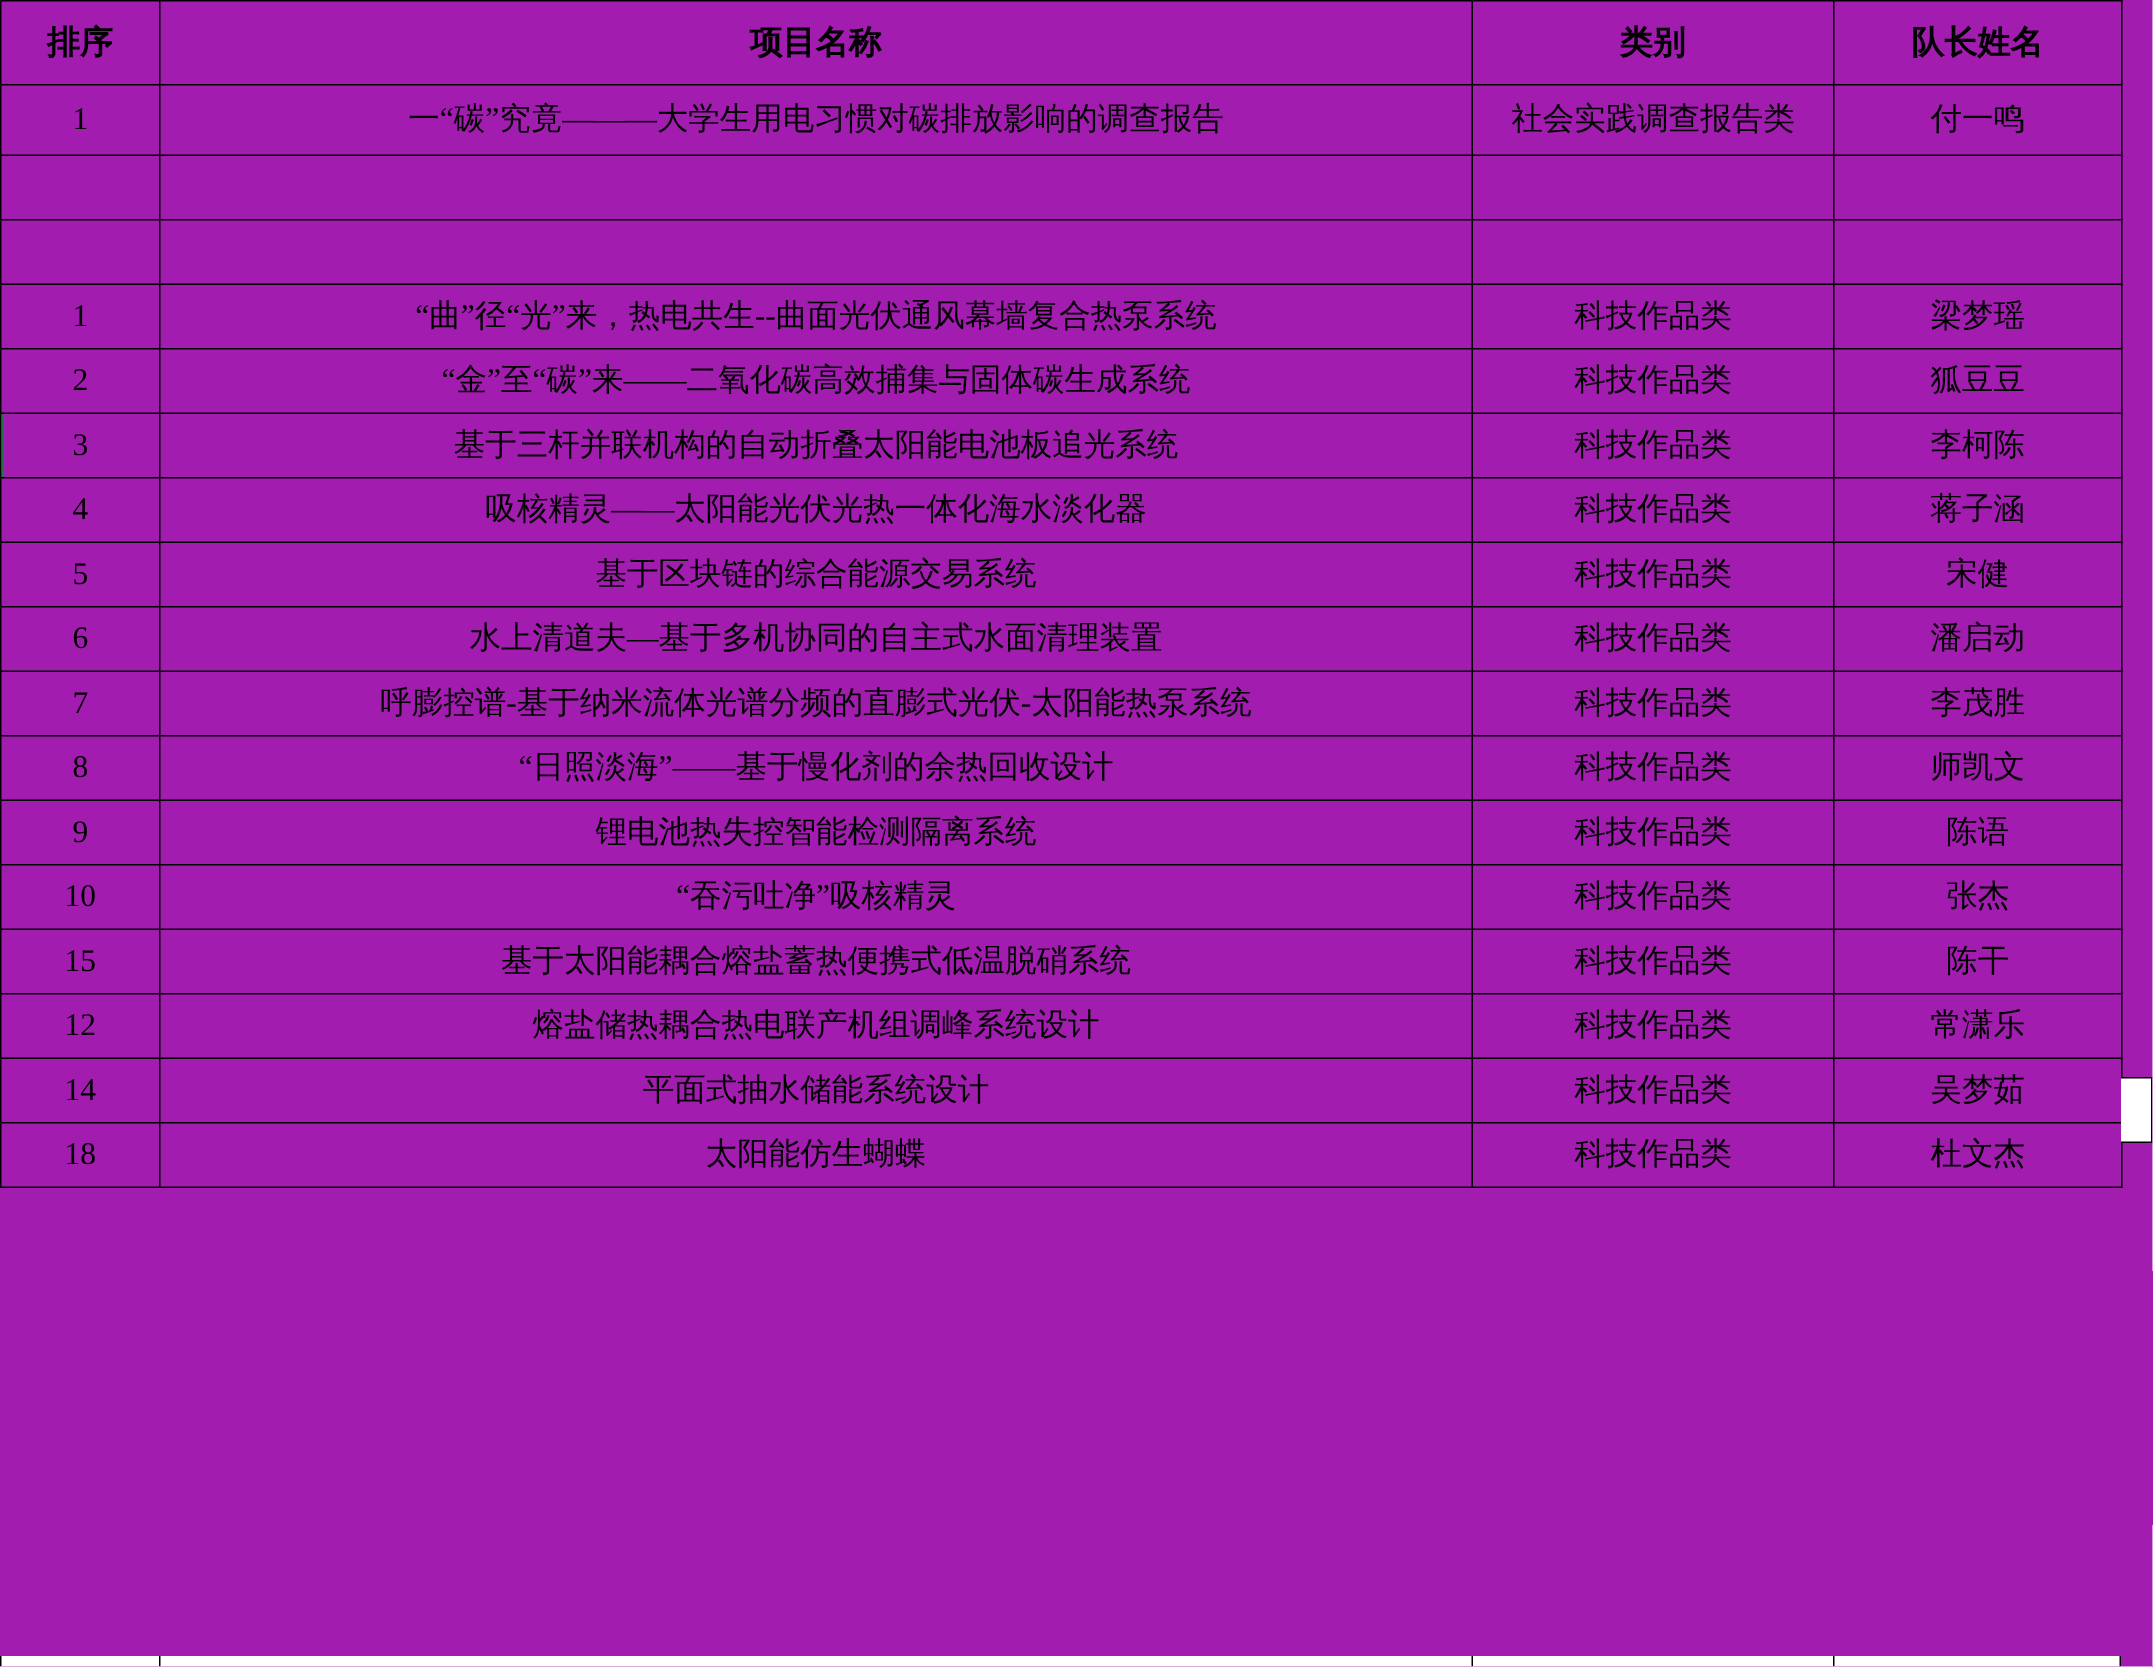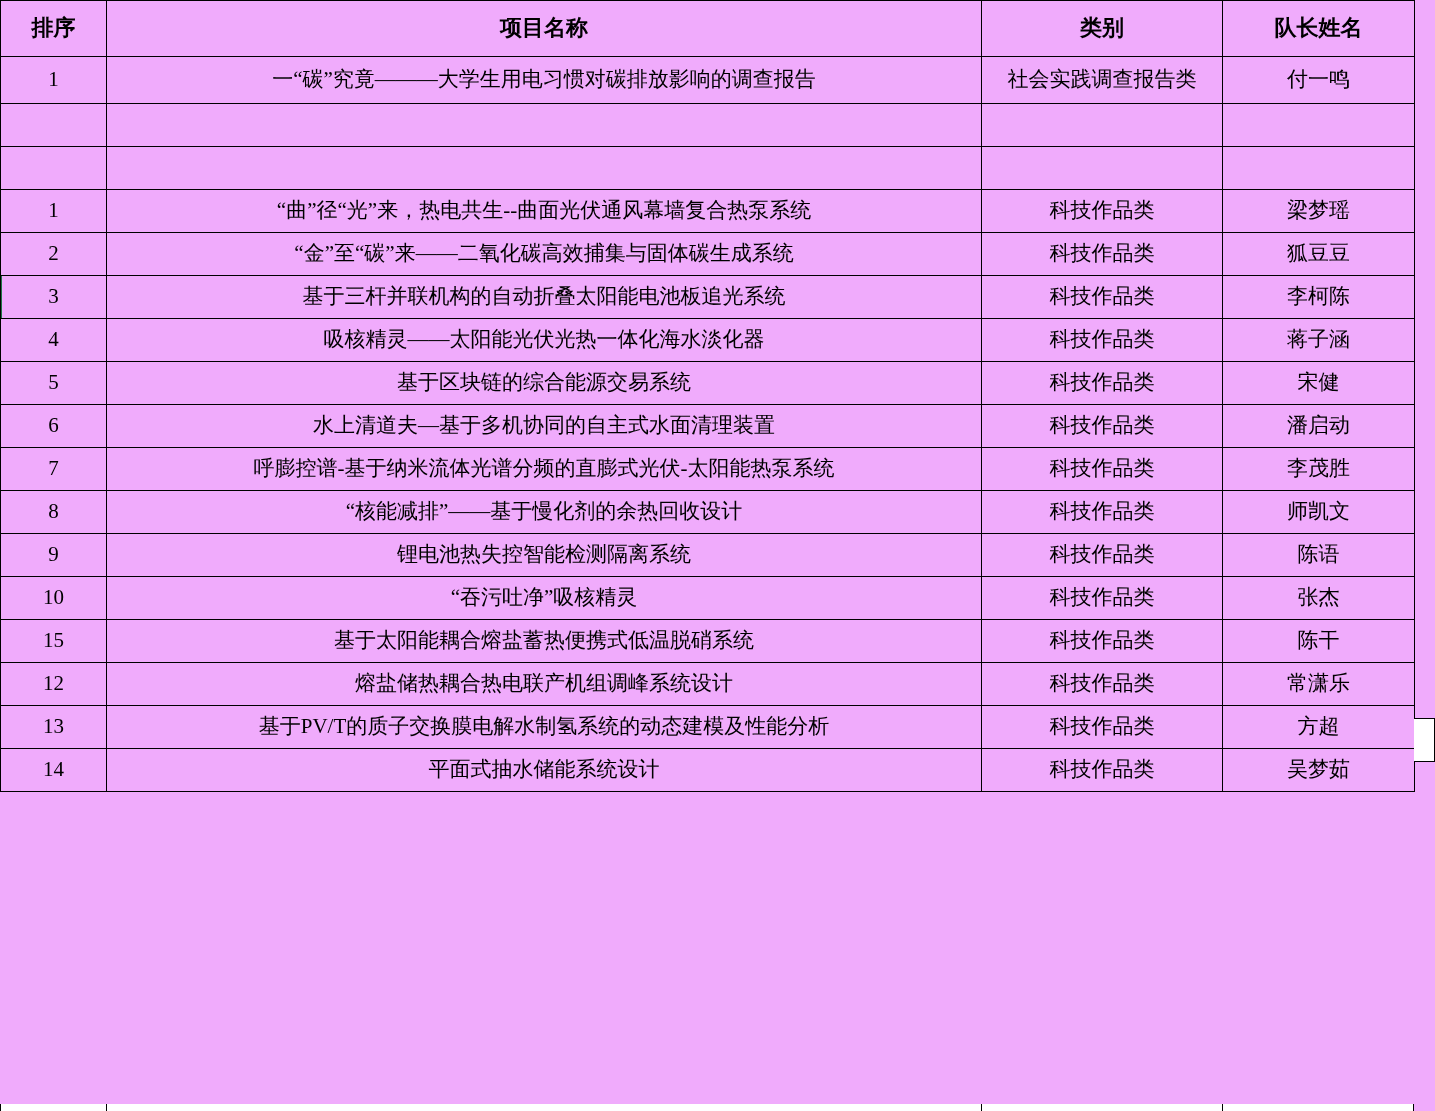--- a/index.html
+++ b/index.html
@@ -7,21 +7,21 @@
     margin: 0;
     padding: 0;
     background: #ffffff;
     font-family: "Liberation Serif", "DejaVu Serif", serif;
   }
   #sheet {
     width: 1435px;
     height: 1111px;
     position: relative;
     overflow: hidden;
-    background: #f0abfc;
+    background: #a21caf;
   }
   table.grid {
     border-collapse: collapse;
     table-layout: fixed;
     width: 1414px;
     margin: 0;
   }
   table.grid td, table.grid th {
     border: 1px solid #000000;
     padding: 0 4px;
@@ -170,21 +170,21 @@
           <td>潘启动</td>
         </tr>
         <tr class="data-row">
           <td>7</td>
           <td>呼膨控谱-基于纳米流体光谱分频的直膨式光伏-太阳能热泵系统</td>
           <td>科技作品类</td>
           <td>李茂胜</td>
         </tr>
         <tr class="data-row">
           <td>8</td>
-          <td>“核能减排”——基于慢化剂的余热回收设计</td>
+          <td>“日照淡海”——基于慢化剂的余热回收设计</td>
           <td>科技作品类</td>
           <td>师凯文</td>
         </tr>
         <tr class="data-row">
           <td>9</td>
           <td>锂电池热失控智能检测隔离系统</td>
           <td>科技作品类</td>
           <td>陈语</td>
         </tr>
         <tr class="data-row">
@@ -199,30 +199,30 @@
           <td>科技作品类</td>
           <td>陈干</td>
         </tr>
         <tr class="data-row">
           <td>12</td>
           <td>熔盐储热耦合热电联产机组调峰系统设计</td>
           <td>科技作品类</td>
           <td>常潇乐</td>
         </tr>
         <tr class="data-row">
-          <td>13</td>
-          <td>基于PV/T的质子交换膜电解水制氢系统的动态建模及性能分析</td>
-          <td>科技作品类</td>
-          <td>方超</td>
-        </tr>
-        <tr class="data-row">
           <td>14</td>
           <td>平面式抽水储能系统设计</td>
           <td>科技作品类</td>
           <td>吴梦茹</td>
+        </tr>
+        <tr class="data-row">
+          <td>18</td>
+          <td>太阳能仿生蝴蝶</td>
+          <td>科技作品类</td>
+          <td>杜文杰</td>
         </tr>
       </tbody>
   </table>
 
   <div class="right-stub"></div>
 
   <div class="bottom-partial">
     <div class="split" style="left:105px;"></div>
     <div class="split" style="left:980px;"></div>
     <div class="split" style="left:1221px;"></div>

